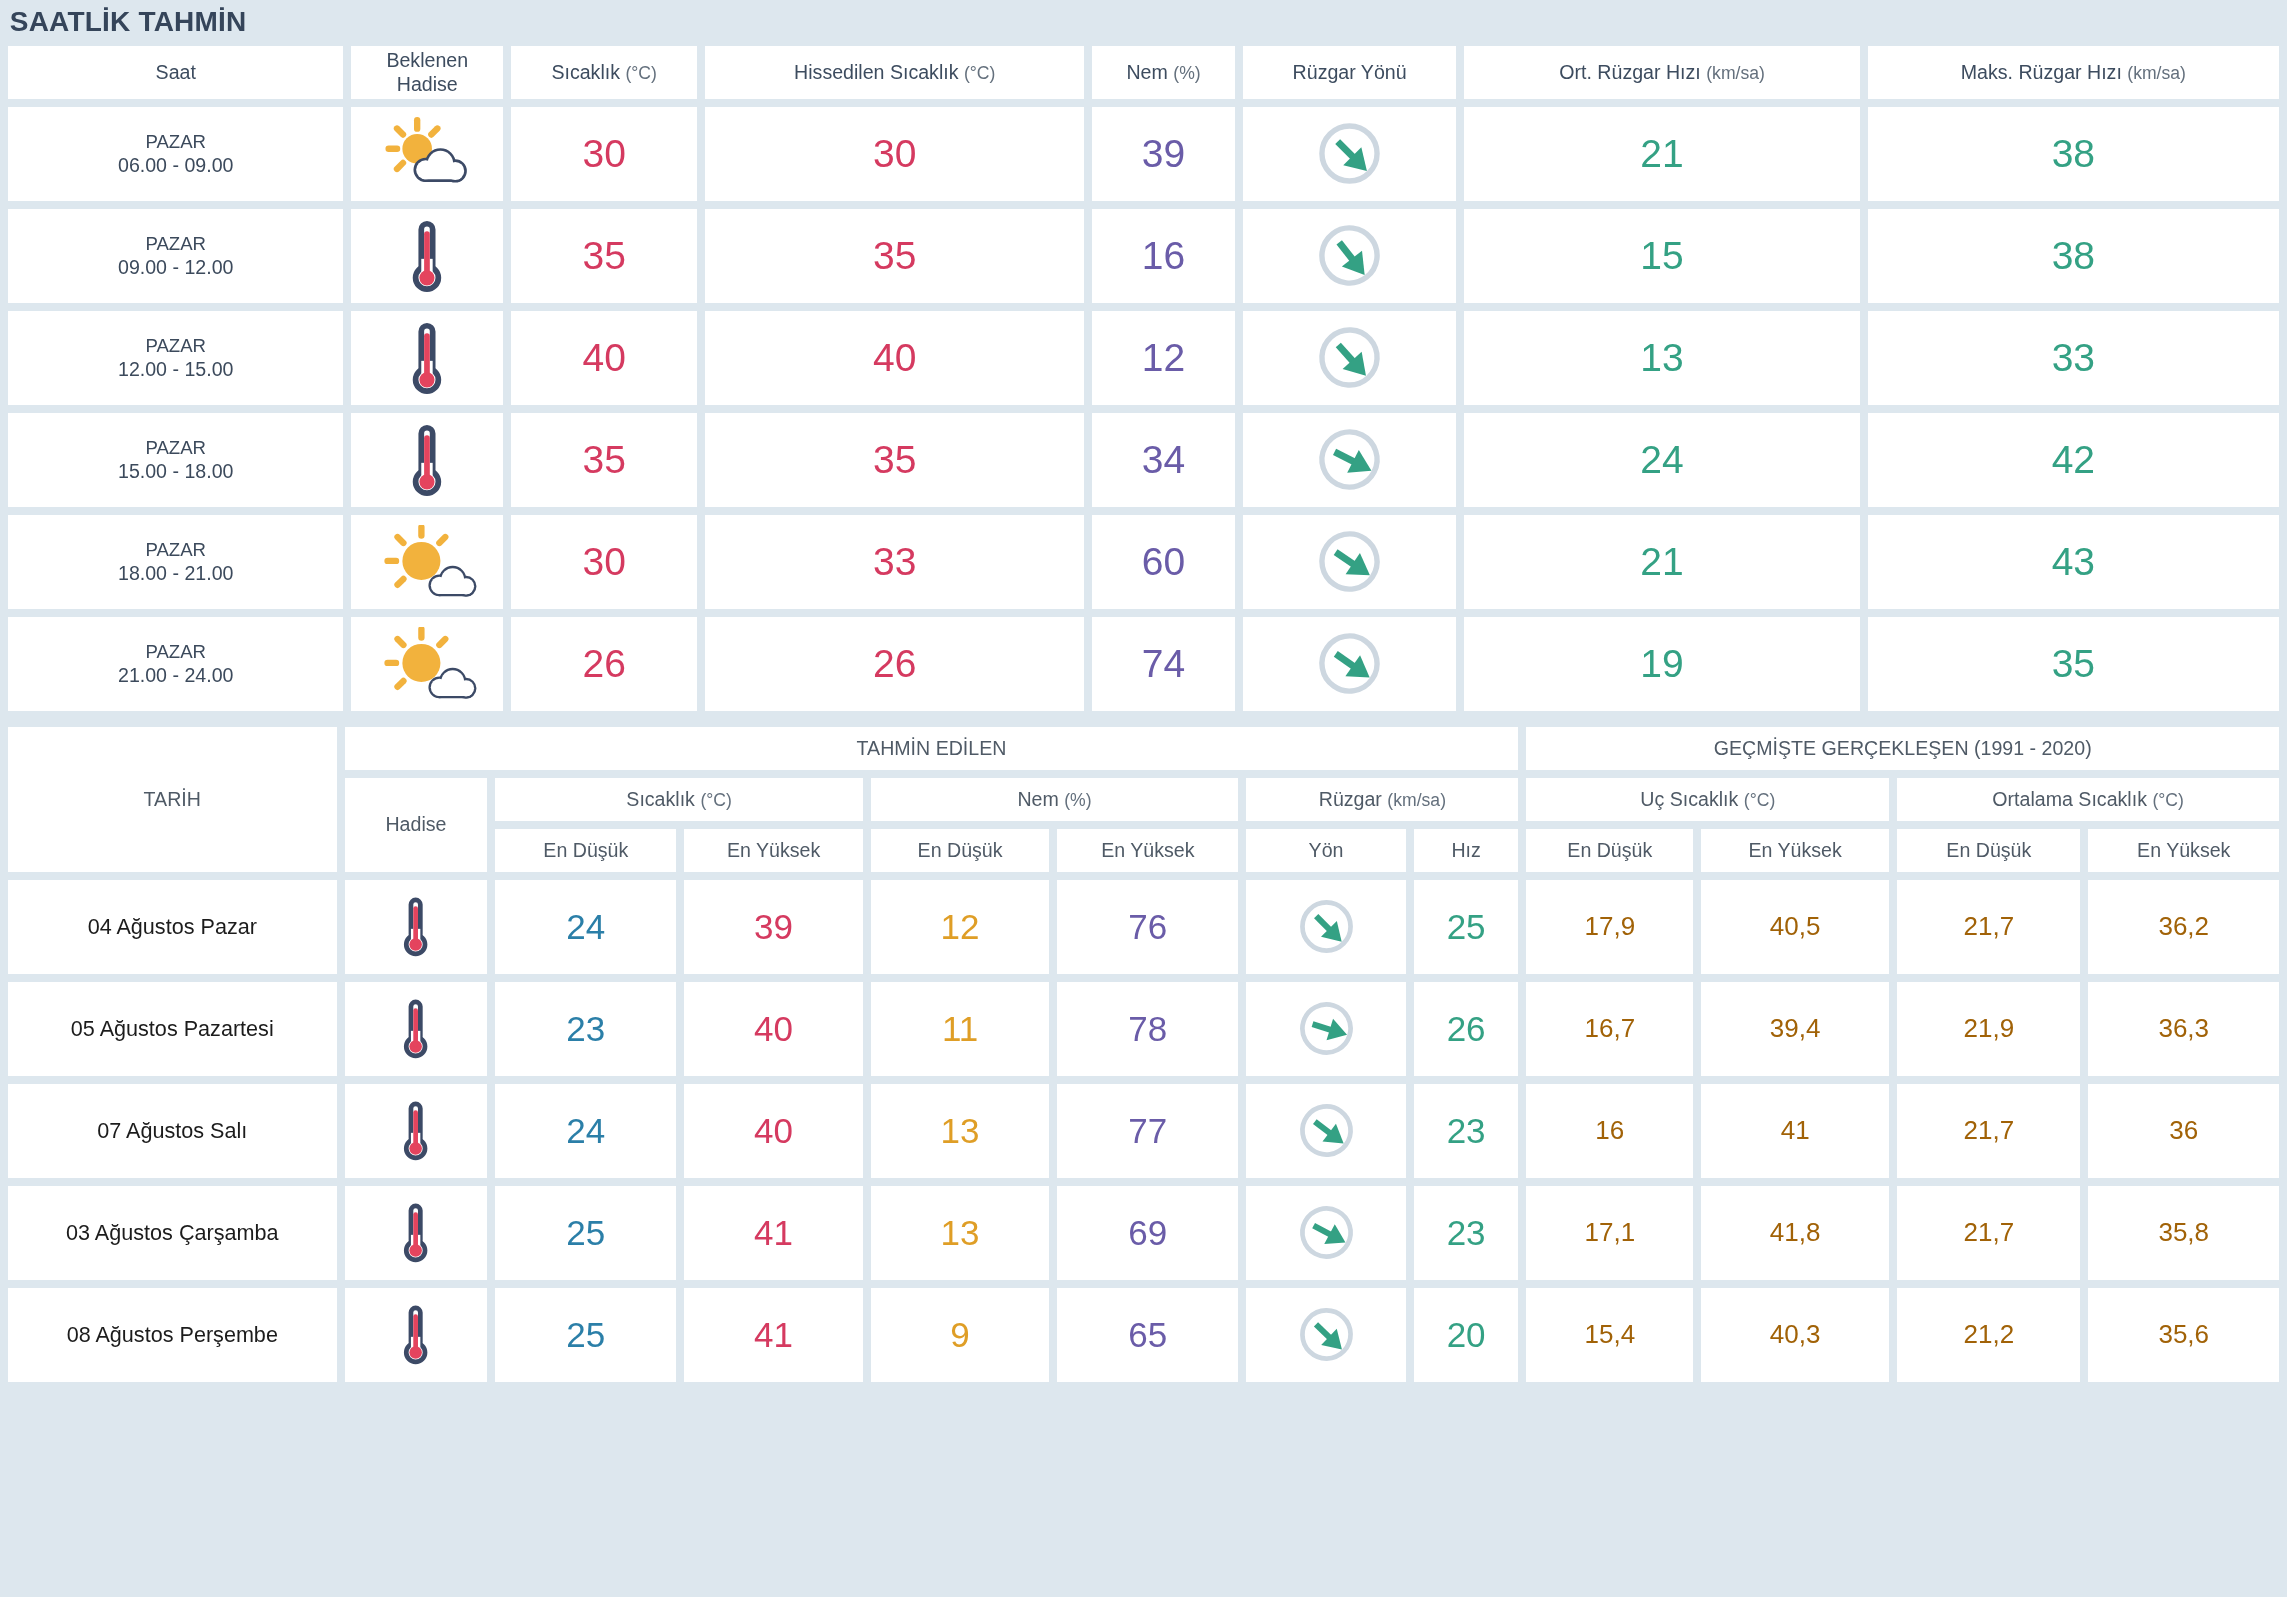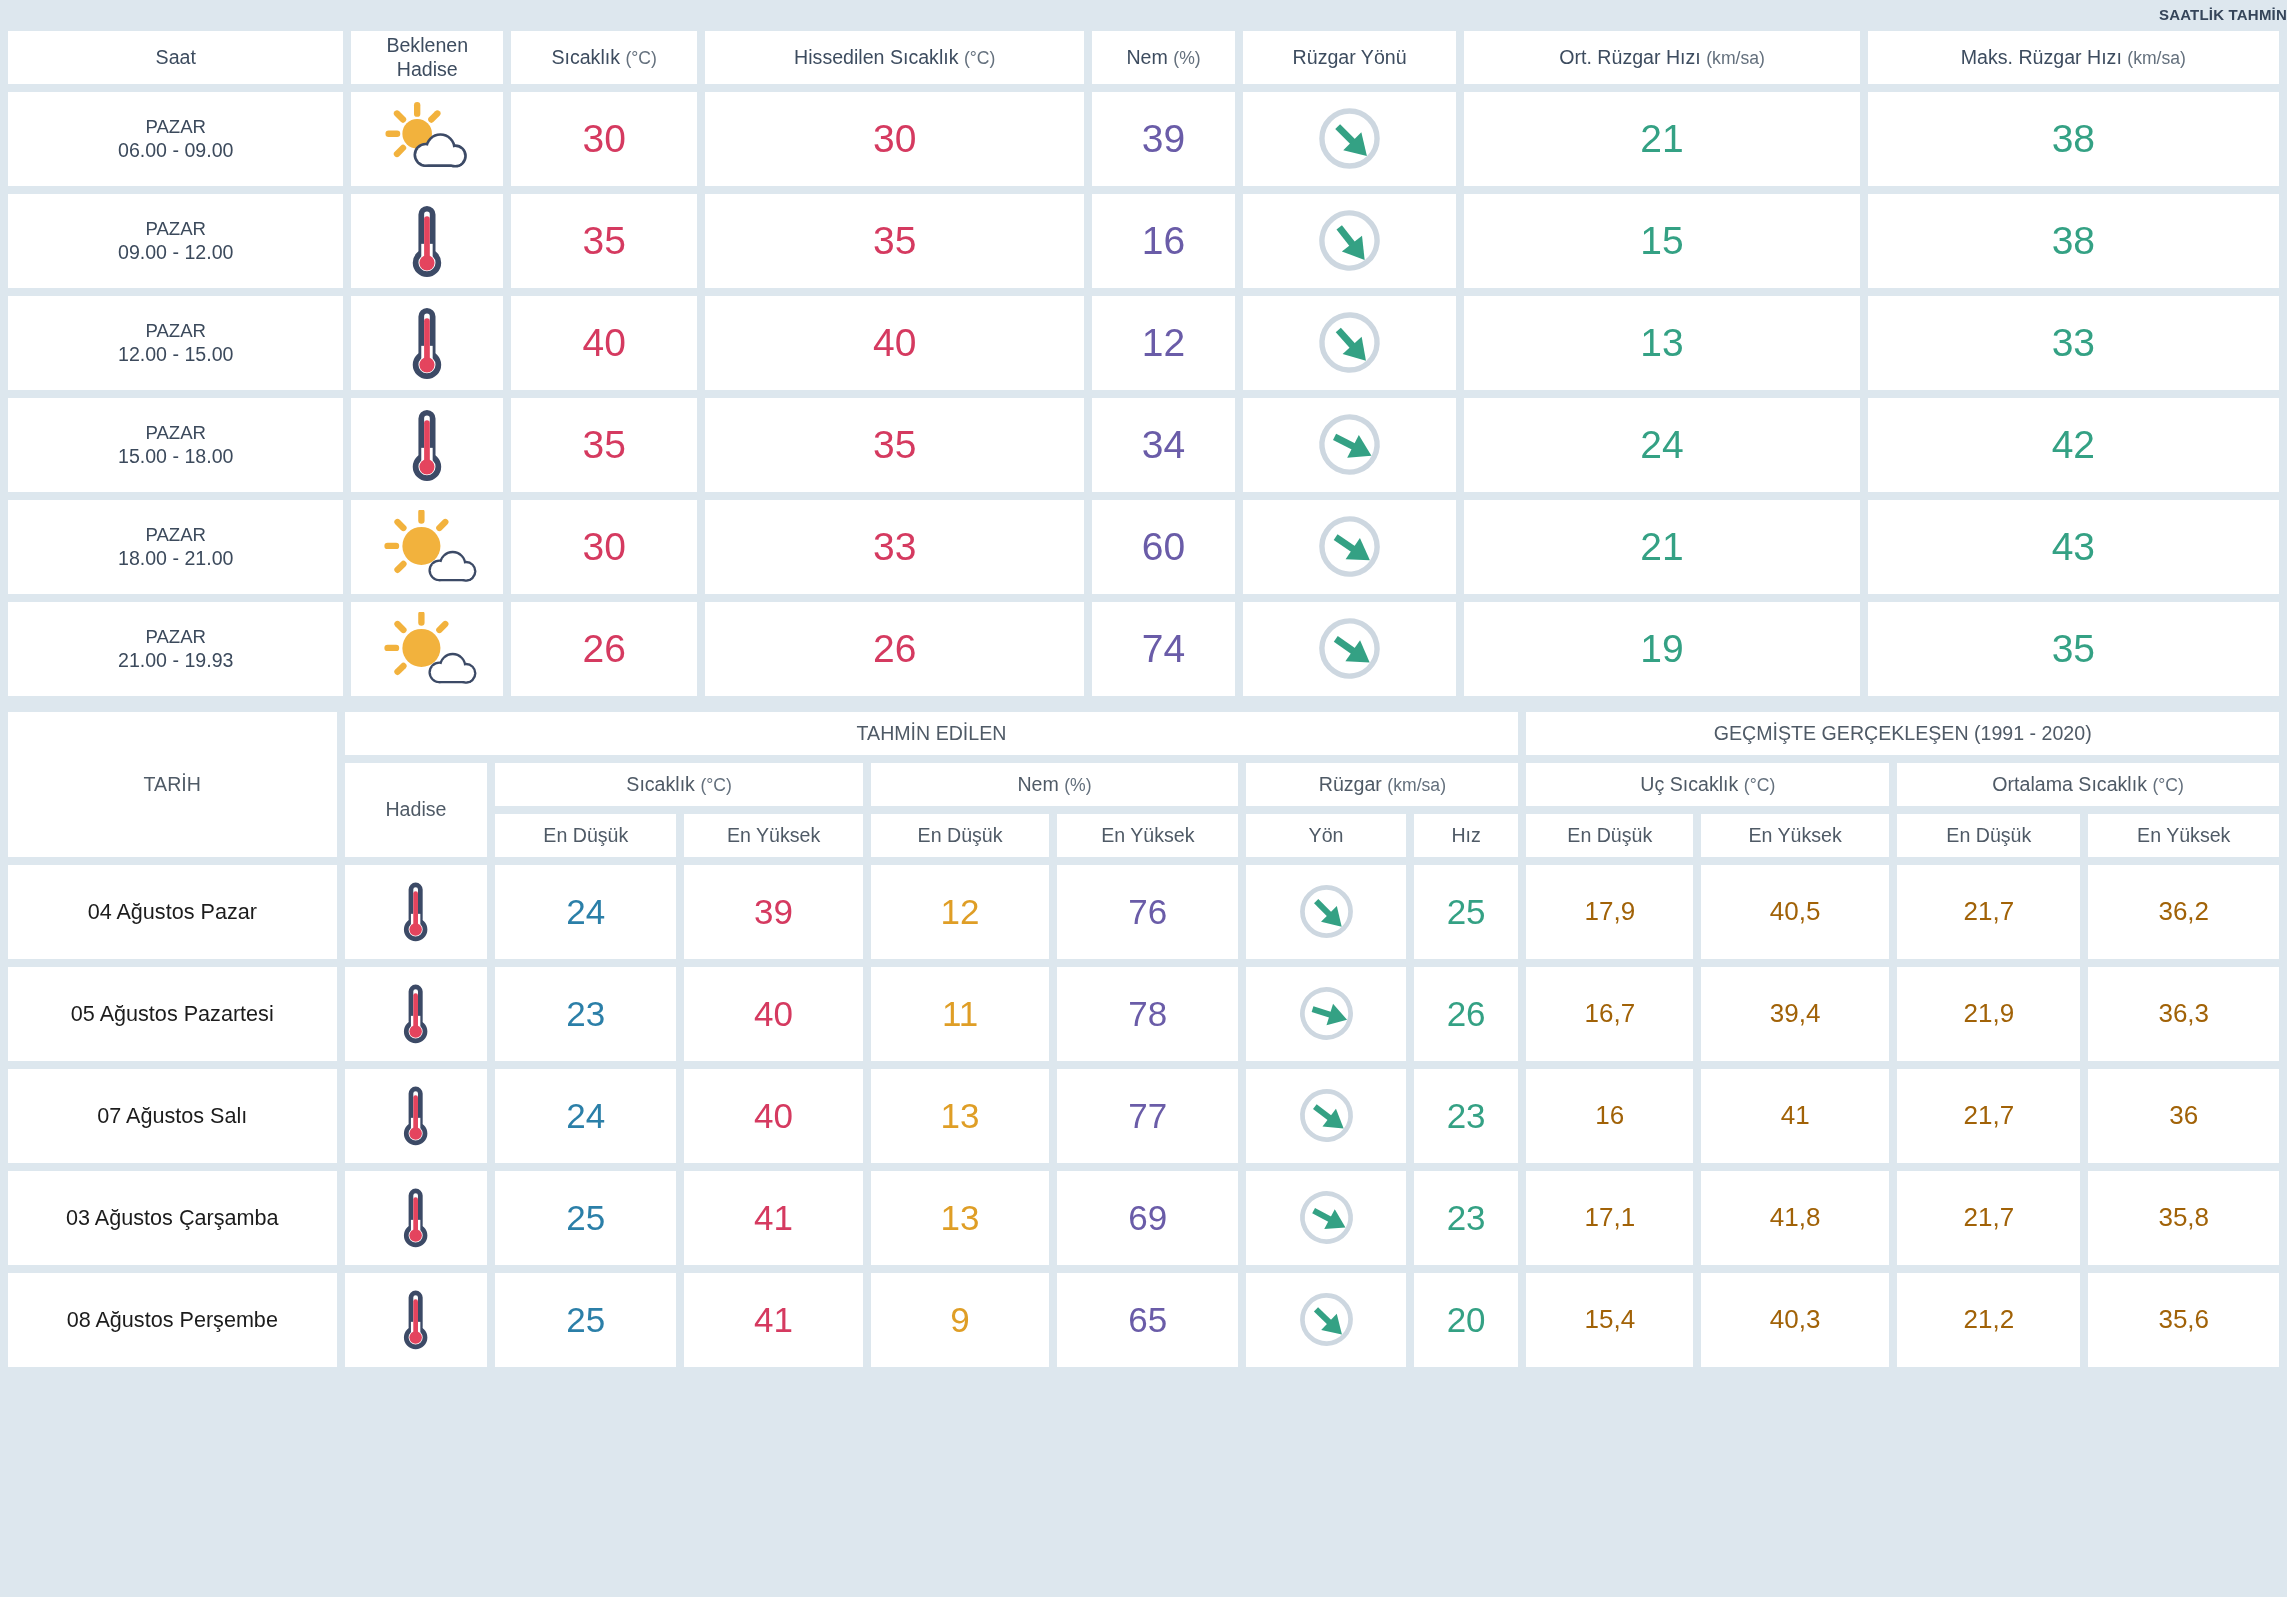--- a/index.html
+++ b/index.html
@@ -1,17 +1,17 @@
 <!DOCTYPE html>
 <html><head>
 <meta charset="utf-8">
 <style>
   html,body{margin:0;padding:0;background:#dde7ee;font-family:"Liberation Sans",sans-serif;}
   .page{width:100%;max-width:2288px;}
-  .section-title{font-size:15px;font-weight:700;color:#35455a;margin:5.9px 0 0 9.8px;letter-spacing:0.2px;text-align:right;}
+  .section-title{font-size:28px;font-weight:700;color:#35455a;margin:5.9px 0 0 9.8px;letter-spacing:0.2px;}
   .daily .section-title{margin-top:21.6px;}
   table.forecast{width:100%;border-collapse:separate;border-spacing:8.8px;table-layout:fixed;}
   th{background:#fff;font-weight:400;color:#3d4c5f;font-size:19.6px;text-align:center;vertical-align:middle;padding:2px 3.9px;height:43px;}
   .daily th{height:39px;color:#4f5a66;}
   td.cell{background:#fff;text-align:center;vertical-align:middle;height:94px;padding:0;}
   .blk{display:block;line-height:1.25;}
   .unit{color:#64707d;font-size:17.6px;font-weight:400;}
   .day{font-size:18.6px;color:#3c4a5c;text-align:center;}
   .time{font-size:19.6px;color:#3c4a5c;}
   .num{font-size:39px;}
@@ -240,21 +240,21 @@
         <polygon points="36,19 57,32 36,45" fill="#34a184"></polygon>
       </svg>
     </td>
     <td class="cell num teal">21</td>
     <td class="cell num teal">43</td>
   </tr>
 
   <tr>
     <td class="cell">
       <span class="blk day">PAZAR</span>
-      <span class="blk time">21.00 - 19.93</span>
+      <span class="blk time">21.00 - 24.00</span>
     </td>
     <td class="cell"><span class="wicon">
   <svg viewBox="0 0 96 70">
     <g stroke="#f2b23d" stroke-width="6" stroke-linecap="round">
       <line x1="42" y1="10" x2="42" y2="2"></line>
       <line x1="25" y1="17" x2="19.4" y2="11.4"></line>
       <line x1="18" y1="34" x2="10" y2="34"></line>
       <line x1="25" y1="51" x2="19.4" y2="56.6"></line>
       <line x1="59" y1="17" x2="64.6" y2="11.4"></line>
     </g>

